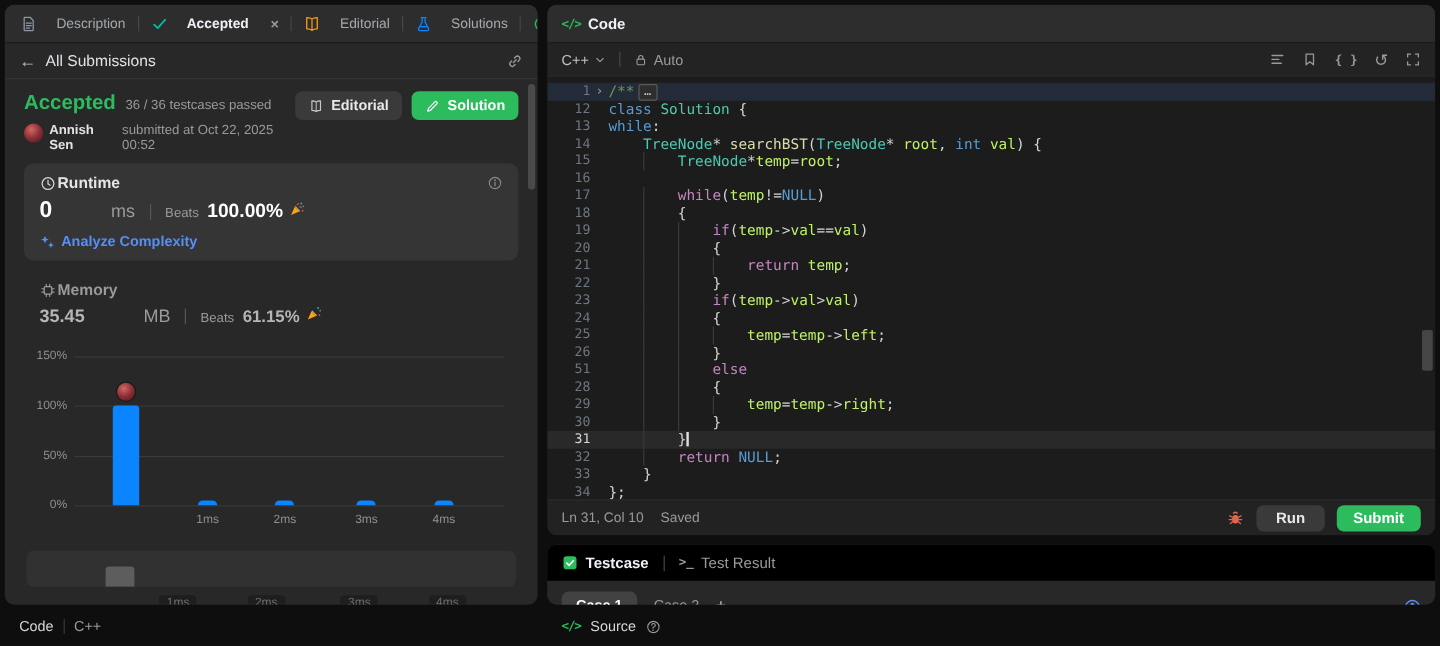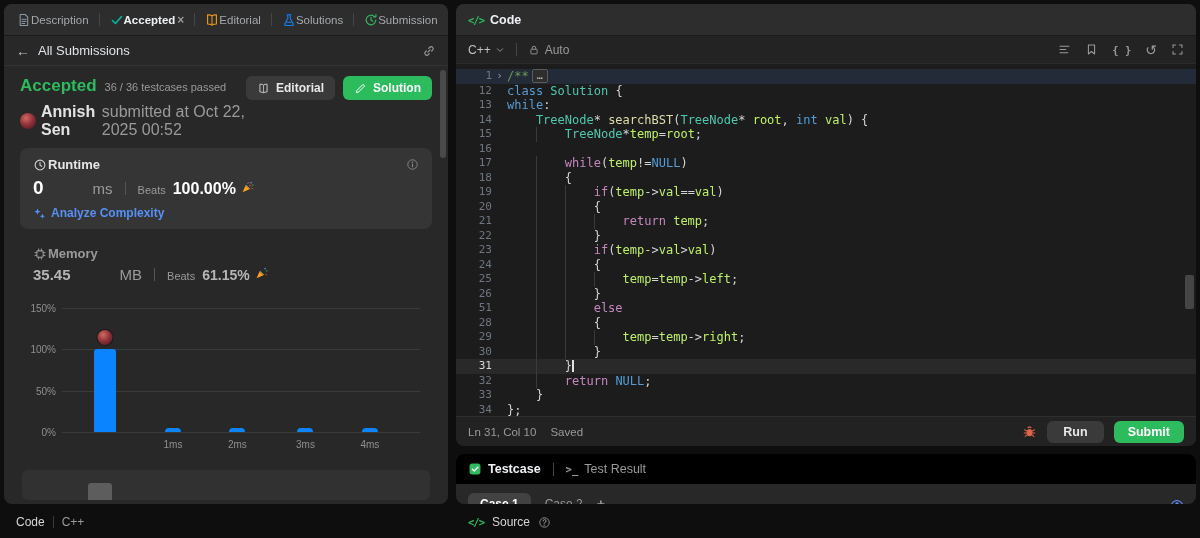--- a/index.html
+++ b/index.html
@@ -8,21 +8,21 @@
   .app{display:flex;gap:8px;padding:4px;height:538px;width:1200px;}
   .col{display:flex;flex-direction:column;height:530px;}
   .col-left{width:444px;flex:none;}
   .col-right{flex:1;min-width:0;}
   .panel{background:#282828;border-radius:8px;overflow:hidden;position:relative;}
   .panel-left{flex:1;display:flex;flex-direction:column;}
 
   
   .tabbar{height:32px;display:flex;align-items:center;padding:0 8px;gap:2px;background:#2d2d2d;
     border-bottom:1px solid #1b1b1b;flex:none;overflow:hidden;}
-  .tab{display:flex;align-items:center;gap:0;padding:3px 5px;border-radius:4px;color:#a3a9ad;
+  .tab{display:flex;align-items:center;gap:16px;padding:3px 5px;border-radius:4px;color:#a3a9ad;
     font-size:11.5px;white-space:nowrap;}
   .tab.active{color:#eff1f6;font-weight:700;}
   .tab .close{color:#9a9a9a;font-size:12px;margin-left:2px;line-height:1;}
   .tsep{width:1px;height:13px;background:#464646;margin:0 3px;flex:none;}
   .tabbar-spacer{flex:1;}
   .ic{width:15px;height:15px;display:block;flex:none;}
   .s14{width:14px;height:14px;} .s13{width:13px;height:13px;} .s12{width:12px;height:12px;}
   .s10{width:10px;height:10px;} .s15{width:15px;height:15px;}
 
   
@@ -30,21 +30,21 @@
     border-bottom:1px solid #333;color:#dfe2e6;font-size:13px;flex:none;}
   .back-arrow{color:#c0c0c0;font-size:14px;line-height:1;}
   .link-btn{margin-left:auto;display:flex;}
 
   
   .content{flex:1;overflow:hidden;position:relative;padding:10px 16px 0;}
   .result-row{display:flex;justify-content:space-between;align-items:flex-start;margin-bottom:9px;}
   .status-line{display:flex;align-items:baseline;}
   .status-text{color:#2cbb5d;font-size:17px;font-weight:700;}
   .tc-text{color:#9a9a9a;font-size:11px;margin-left:8px;}
-  .author-line{display:flex;align-items:center;gap:5px;margin-top:7px;font-size:16px;}
+  .author-line{display:flex;gap:5px;margin-top:7px;font-size:11px;}
   .avatar{width:16px;height:16px;border-radius:50%;flex:none;
     background:radial-gradient(circle at 38% 32%, #d4685f 0%, #8c3039 48%, #431418 100%);}
   .author-name{color:#e3e3e3;font-weight:700;}
   .author-sub{color:#9a9a9a;}
   .result-actions{display:flex;gap:8px;}
   .btn{display:flex;align-items:center;gap:6px;border-radius:6px;padding:5px 11px;font-size:12px;
     font-weight:600;white-space:nowrap;}
   .btn-ghost{background:#3a3a3a;color:#e8e8e8;}
   .btn-green{background:#2cbb5d;color:#fff;}
 

